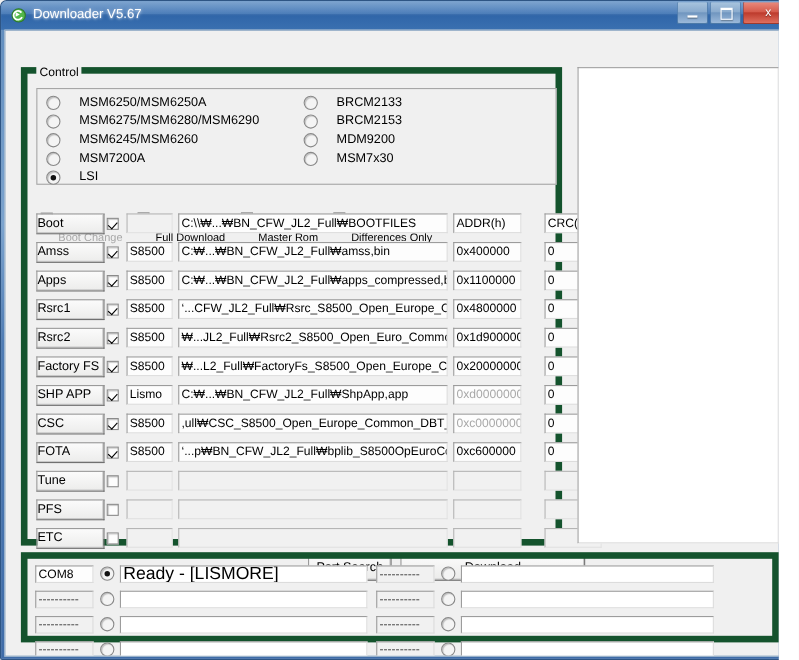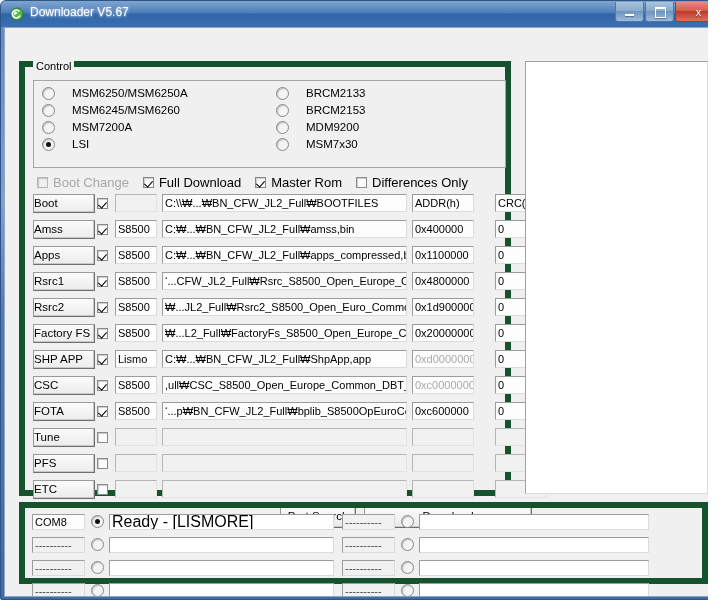--- a/index.html
+++ b/index.html
@@ -216,21 +216,21 @@
   .cbx-mark.on::after {
     content: "";
     position: absolute;
     left: 2px; top: 1px;
     width: 4px; height: 7px;
     border: solid #000;
     border-width: 0 1.6px 1.6px 0;
     transform: rotate(42deg);
   }
   .cbx-mark.disabled { background: #f0f0f0; border-color: #b4b4b4; }
-  .cbx-label { font-size: 13px; color: #000; }
+  .cbx-label { font-size: 10px; color: #000; margin-top: 36px; }
   .cbx-label.disabled { color: #a8a8a8; }
 
   
   .filetable {
     position: absolute;
     left: 8px; top: 126px;
     width: 476px;
   }
   .frow {
     display: flex;
@@ -406,20 +406,24 @@
         <span class="gb-title">Control</span>
 
         <div class="radio-panel">
           <div class="radio-col left" id="chipsets-left">
               <div class="radio-row">
                 <span class="radio-mark"></span>
                 <span class="radio-label">MSM6250/MSM6250A</span>
               </div>
               <div class="radio-row">
                 <span class="radio-mark"></span>
+                <span class="radio-label">MSM6275/MSM6280/MSM6290</span>
+              </div>
+              <div class="radio-row">
+                <span class="radio-mark"></span>
                 <span class="radio-label">MSM6245/MSM6260</span>
               </div>
               <div class="radio-row">
                 <span class="radio-mark"></span>
                 <span class="radio-label">MSM7200A</span>
               </div>
               <div class="radio-row">
                 <span class="radio-mark on"></span>
                 <span class="radio-label">LSI</span>
               </div>

